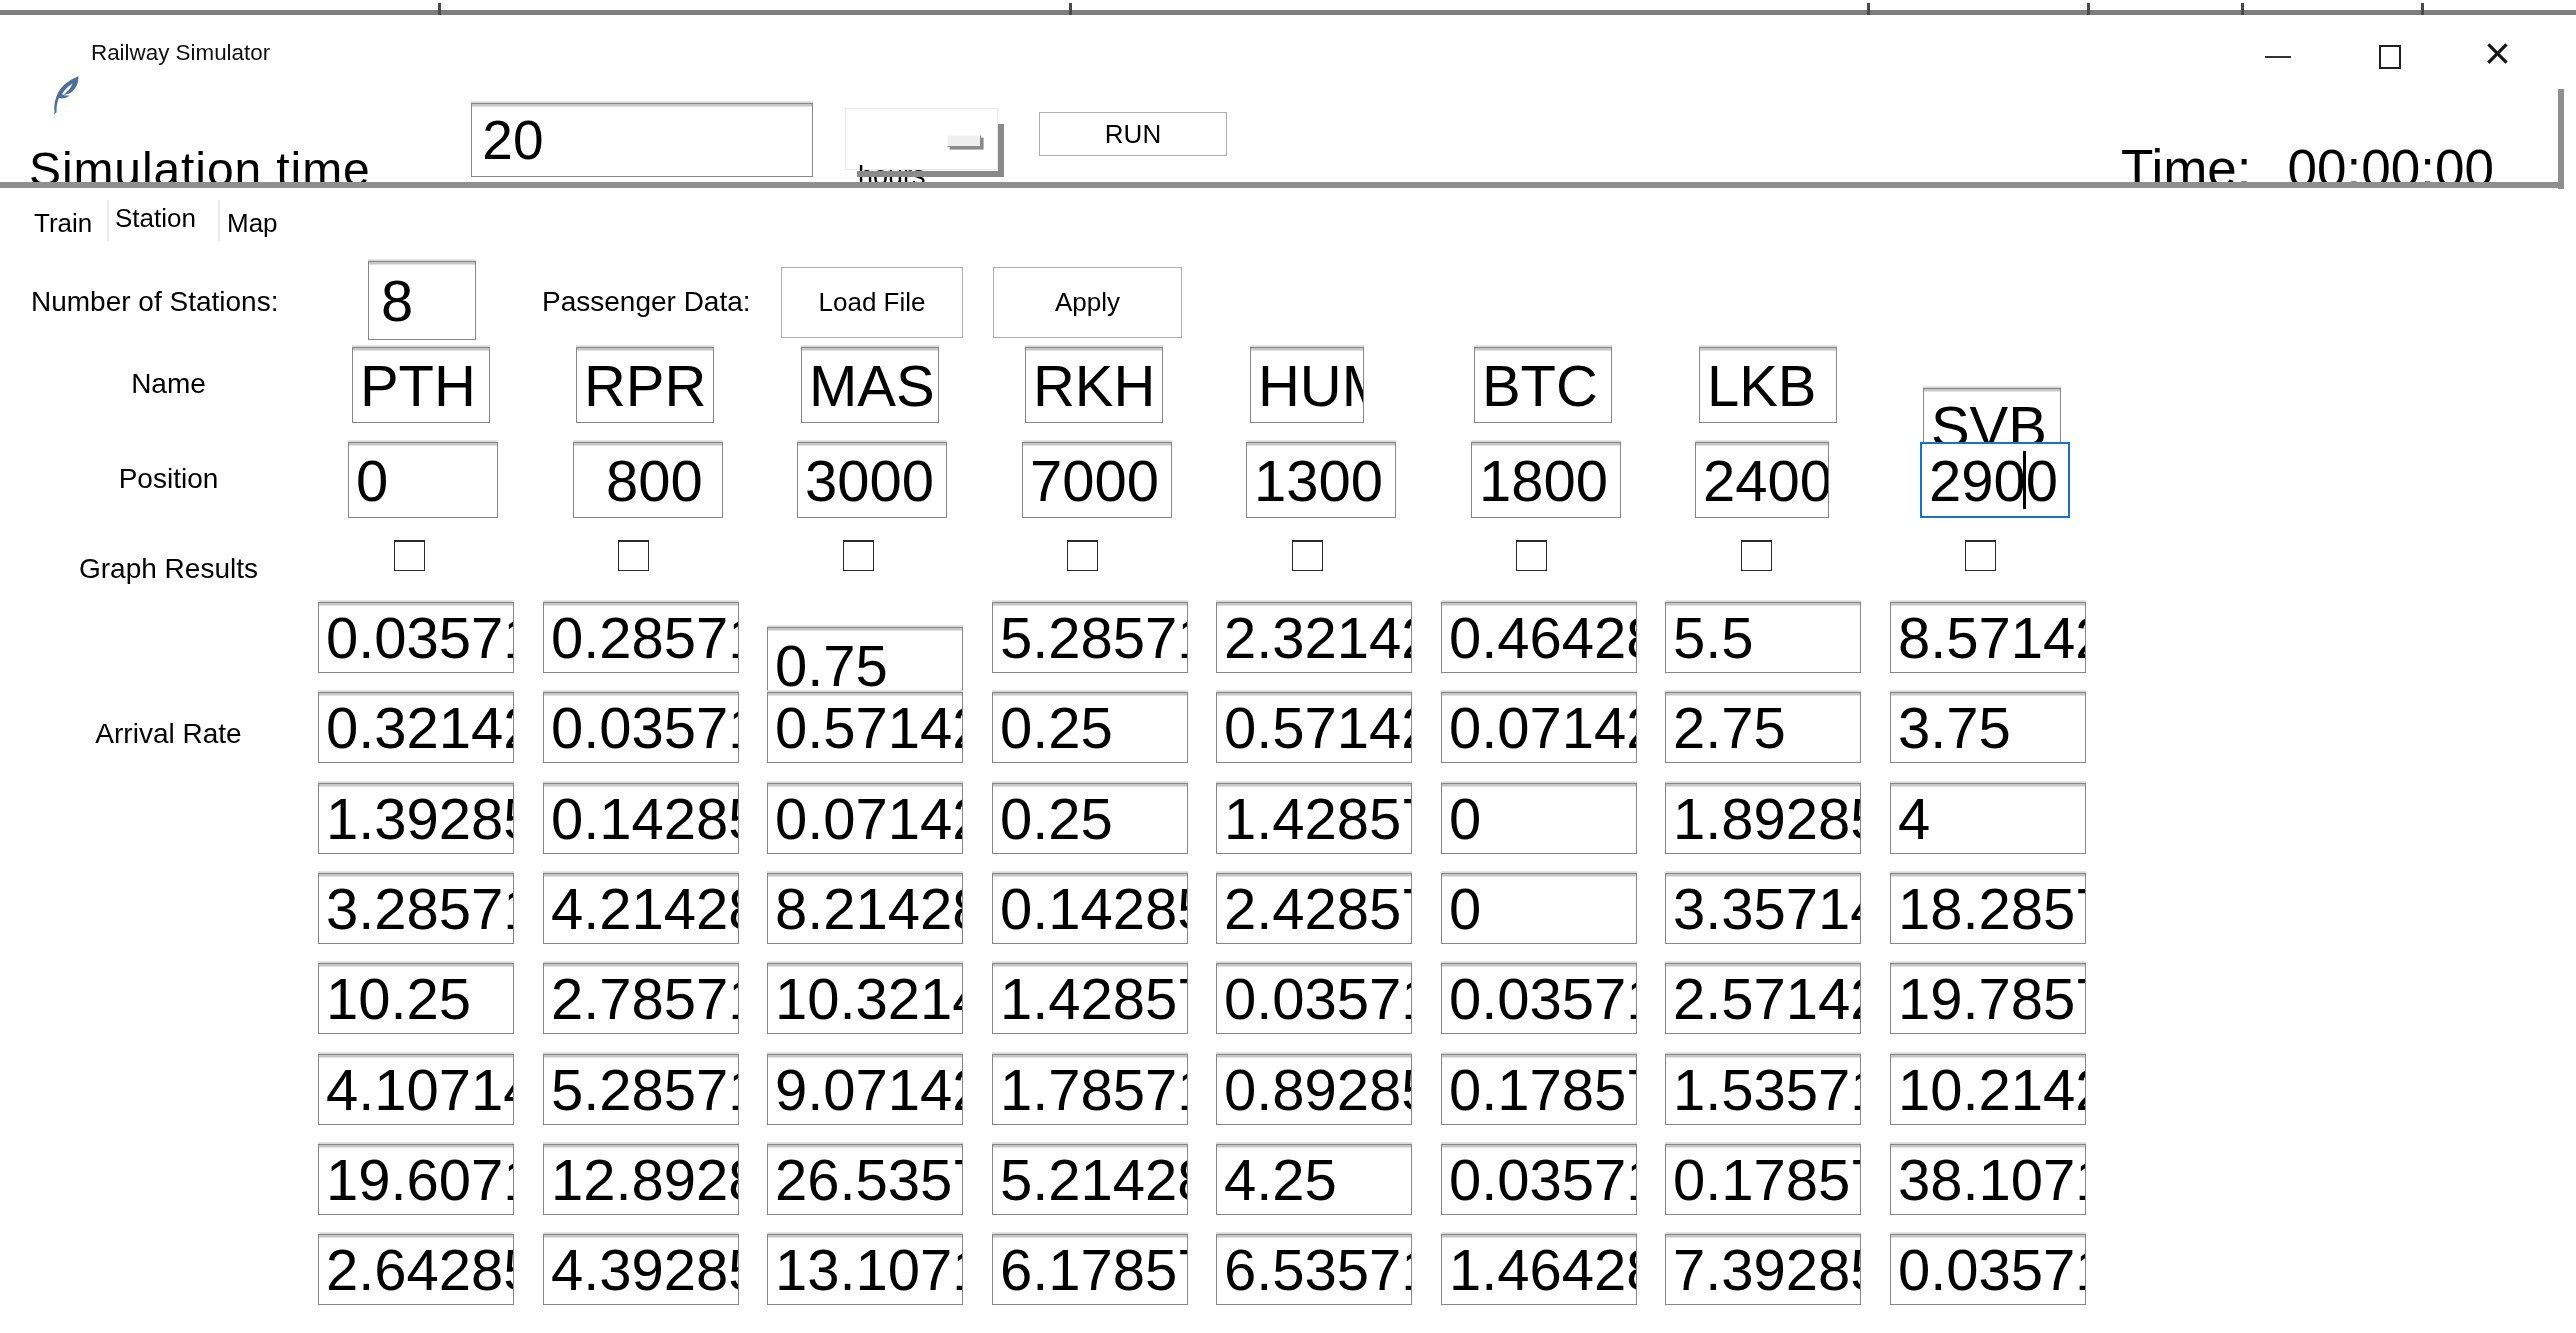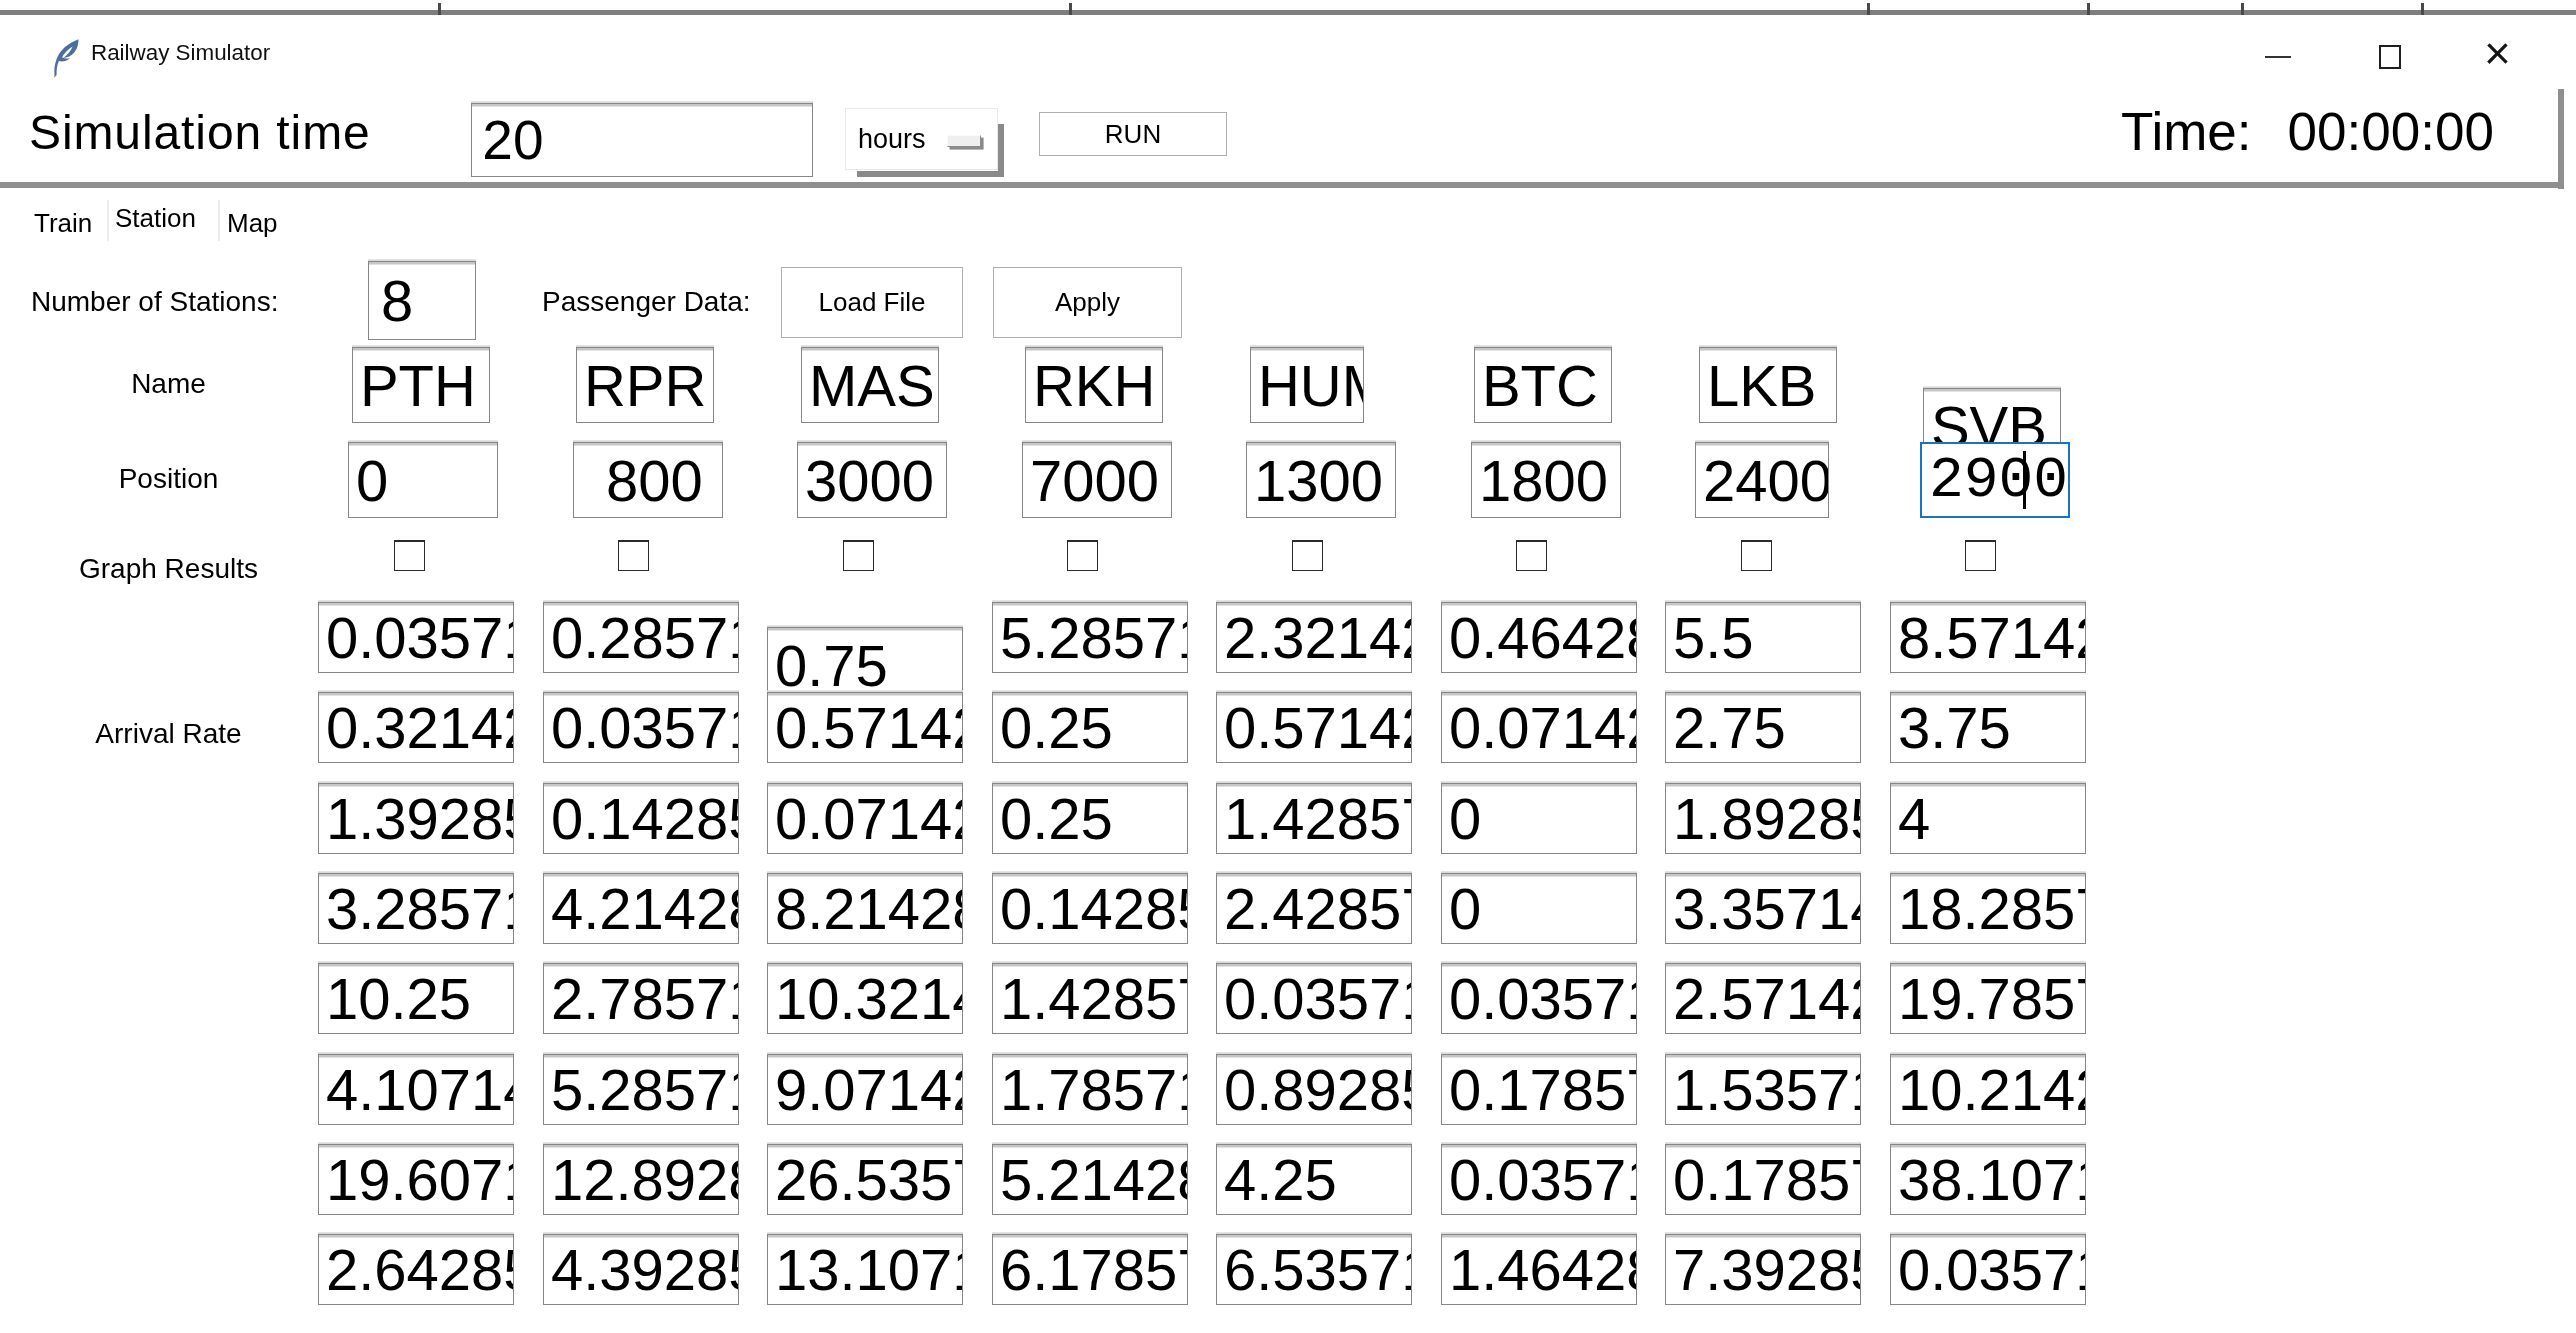--- a/index.html
+++ b/index.html
@@ -1,33 +1,33 @@
 <!DOCTYPE html>
 <html style="font-size:13.8px"><head>
 <meta charset="utf-8">
 <style>
   html,body{margin:0;padding:0;background:#fff;}
   body{width:2576px;height:1333px;position:relative;overflow:hidden;
        font-family:"Liberation Sans",sans-serif;color:#000;}
-  .abs{position:absolute;box-sizing:border-box;}
+  .abs{position:absolute;box-sizing:border-box;margin-top:37px;}
   
   .topline{position:absolute;left:0;top:10.3px;width:2576px;height:4.3px;background:#7e7e7e;}
   .toptick{position:absolute;top:2.6px;width:3.4px;height:12px;background:#4a4a4a;}
   
   .titlebar-text{position:absolute;left:91px;top:40px;font-size:22.4px;color:#101010;}
   .winbtn{position:absolute;display:flex;align-items:center;justify-content:center;cursor:default;}
   .min-glyph{width:26px;height:2.6px;background:#333;}
   .max-glyph{width:22.4px;height:24px;border:2.6px solid #1f1f1f;box-sizing:border-box;background:#fff;}
   .close-glyph{font-size:46px;color:#151515;line-height:1;}
   
   .bigline{font-size:48px;letter-spacing:0.9px;}
   .entry{position:absolute;background:#fff;border:1.7px solid #868686;
          box-shadow:inset 0 2.6px 0 #c6c6c6, 0 -1.7px 0 #d9d9d9;
          display:flex;align-items:center;overflow:hidden;white-space:nowrap;box-sizing:border-box;}
-  .entry.focused{border:2.6px solid #1673c6;box-shadow:none;font-family:Liberation Mono, monospace;}
+  .entry.focused{border:2.6px solid #1673c6;box-shadow:none;}
   .btn{position:absolute;background:#fff;border:1.7px solid #aeaeae;display:flex;
        align-items:center;justify-content:center;font-size:26px;box-sizing:border-box;cursor:default;}
   .dropdown{position:absolute;background:#fff;border:0.9px solid #e9e9e9;box-sizing:border-box;}
   .dd-shadow-r{position:absolute;background:#8a8a8a;}
   .dd-shadow-b{position:absolute;background:#8a8a8a;}
   .dd-indicator{position:absolute;background:#efefef;border-top:1.7px solid #fafafa;
                 border-left:1.7px solid #fafafa;border-right:1.7px solid #8b8b8b;
                 border-bottom:1.7px solid #8b8b8b;box-shadow:2.6px 2.6px 0 #8a8a8a;box-sizing:border-box;}
   .sep-h{position:absolute;background:#8f8f8f;}
   .sep-v{position:absolute;background:#8f8f8f;}

